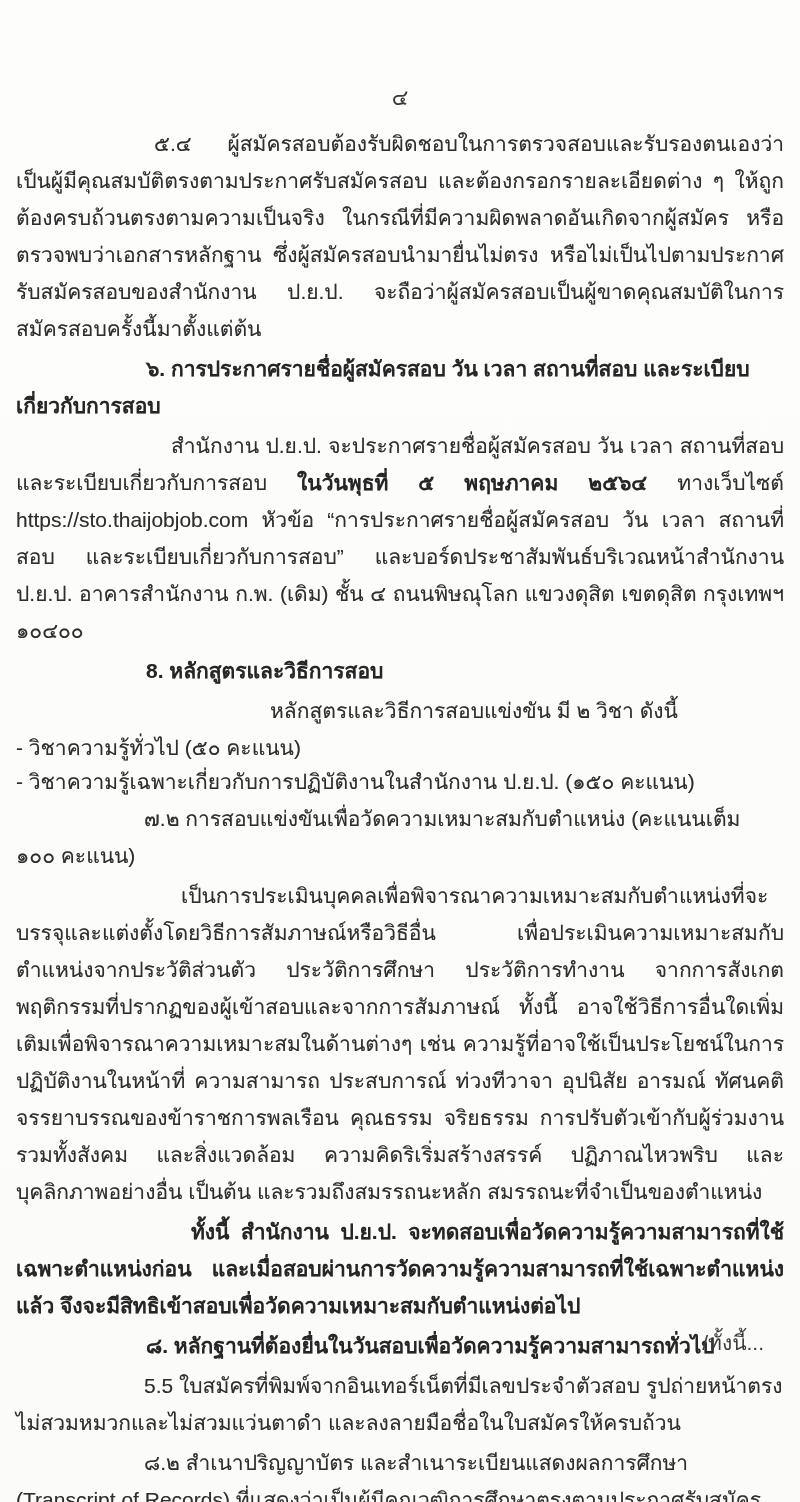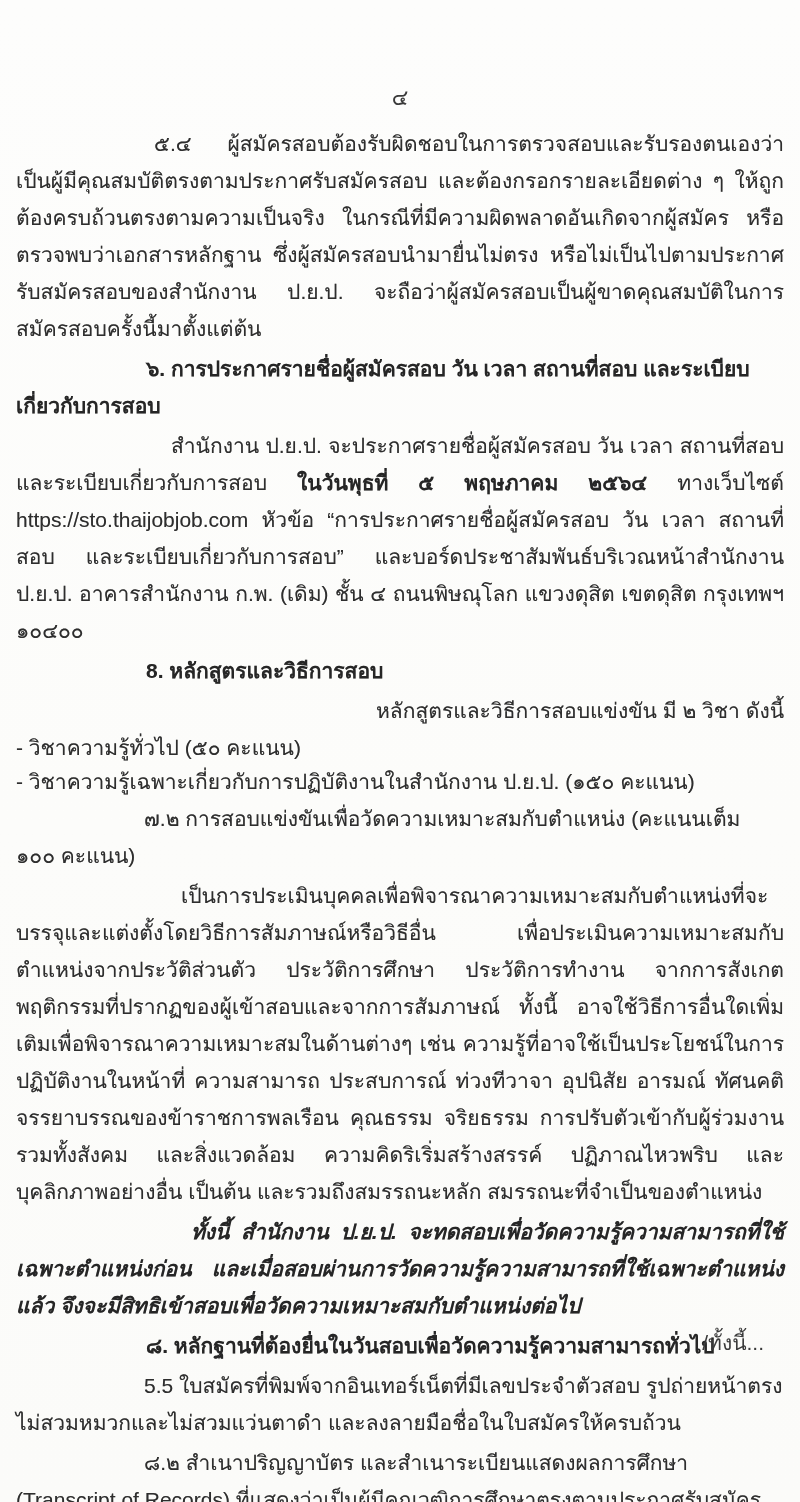--- a/index.html
+++ b/index.html
@@ -32,23 +32,23 @@
     line-height: 37px;
     text-align: justify;
     text-shadow: 0 0 0.5px rgba(40,40,40,0.35);
   }
   .content p { margin: 3px; padding: 0; }
   .p-body   { text-indent: 138px; }
   .p-sub    { text-indent: 155px; }
   .p-desc   { text-indent: 165px; }
   .heading  { text-indent: 130px; font-weight: bold; text-align: left; color: #262626; }
   .p-item   { text-indent: 128px; text-align: left; }
-  .p-intro  { text-indent: 148px; text-align: right; }
+  .p-intro  { text-indent: 148px; text-align: center; }
   .dash-item{ text-indent: 0; padding-left: 173px; line-height: 31px; text-align: left; }
-  .note     { font-weight: bold; text-indent: 175px; color: #262626; font-style: italic; }
+  .note     { font-weight: bold; text-indent: 175px; color: #262626; }
   .bold-seg { font-weight: bold; color: #262626; }
   .continuation-mark {
     position: absolute;
     top: 1326px;
     right: 36px;
     font-size: 21px;
     color: #3a3a3a;
   }
 </style>
 </head>

